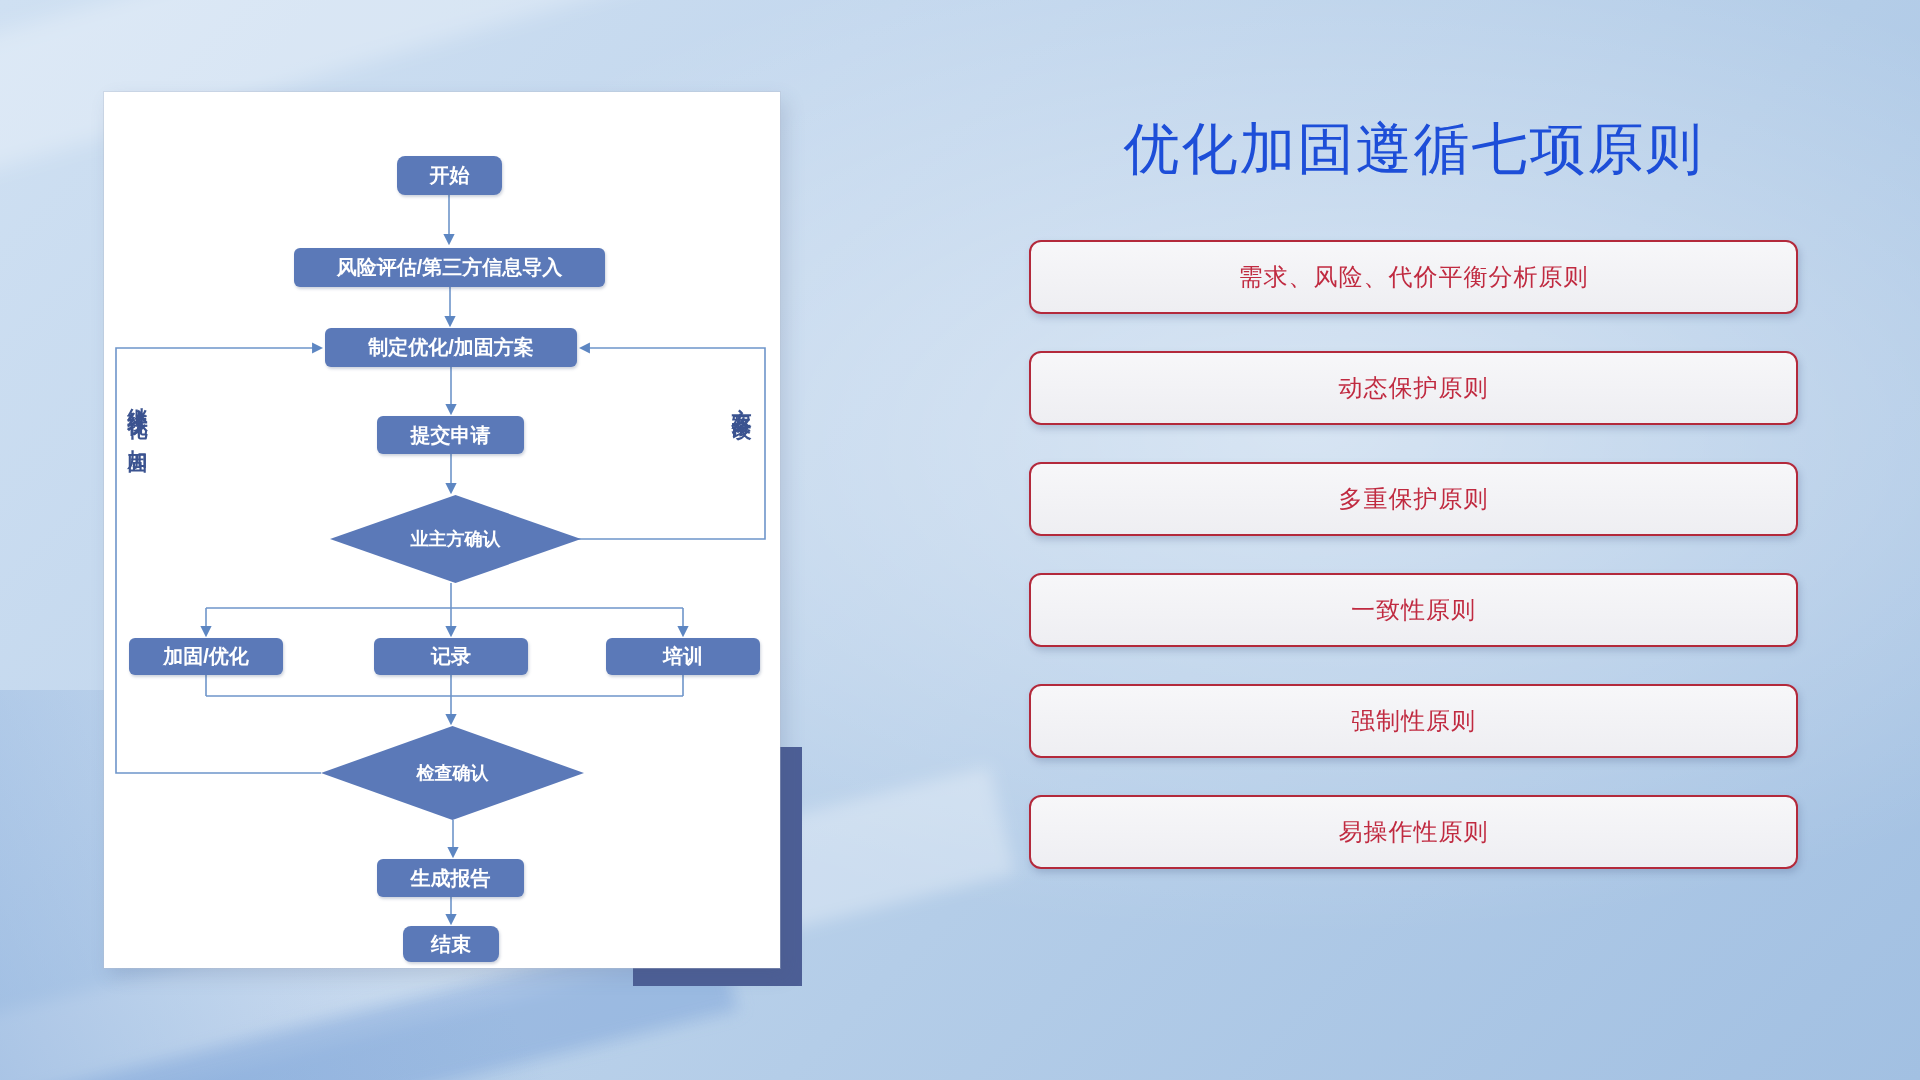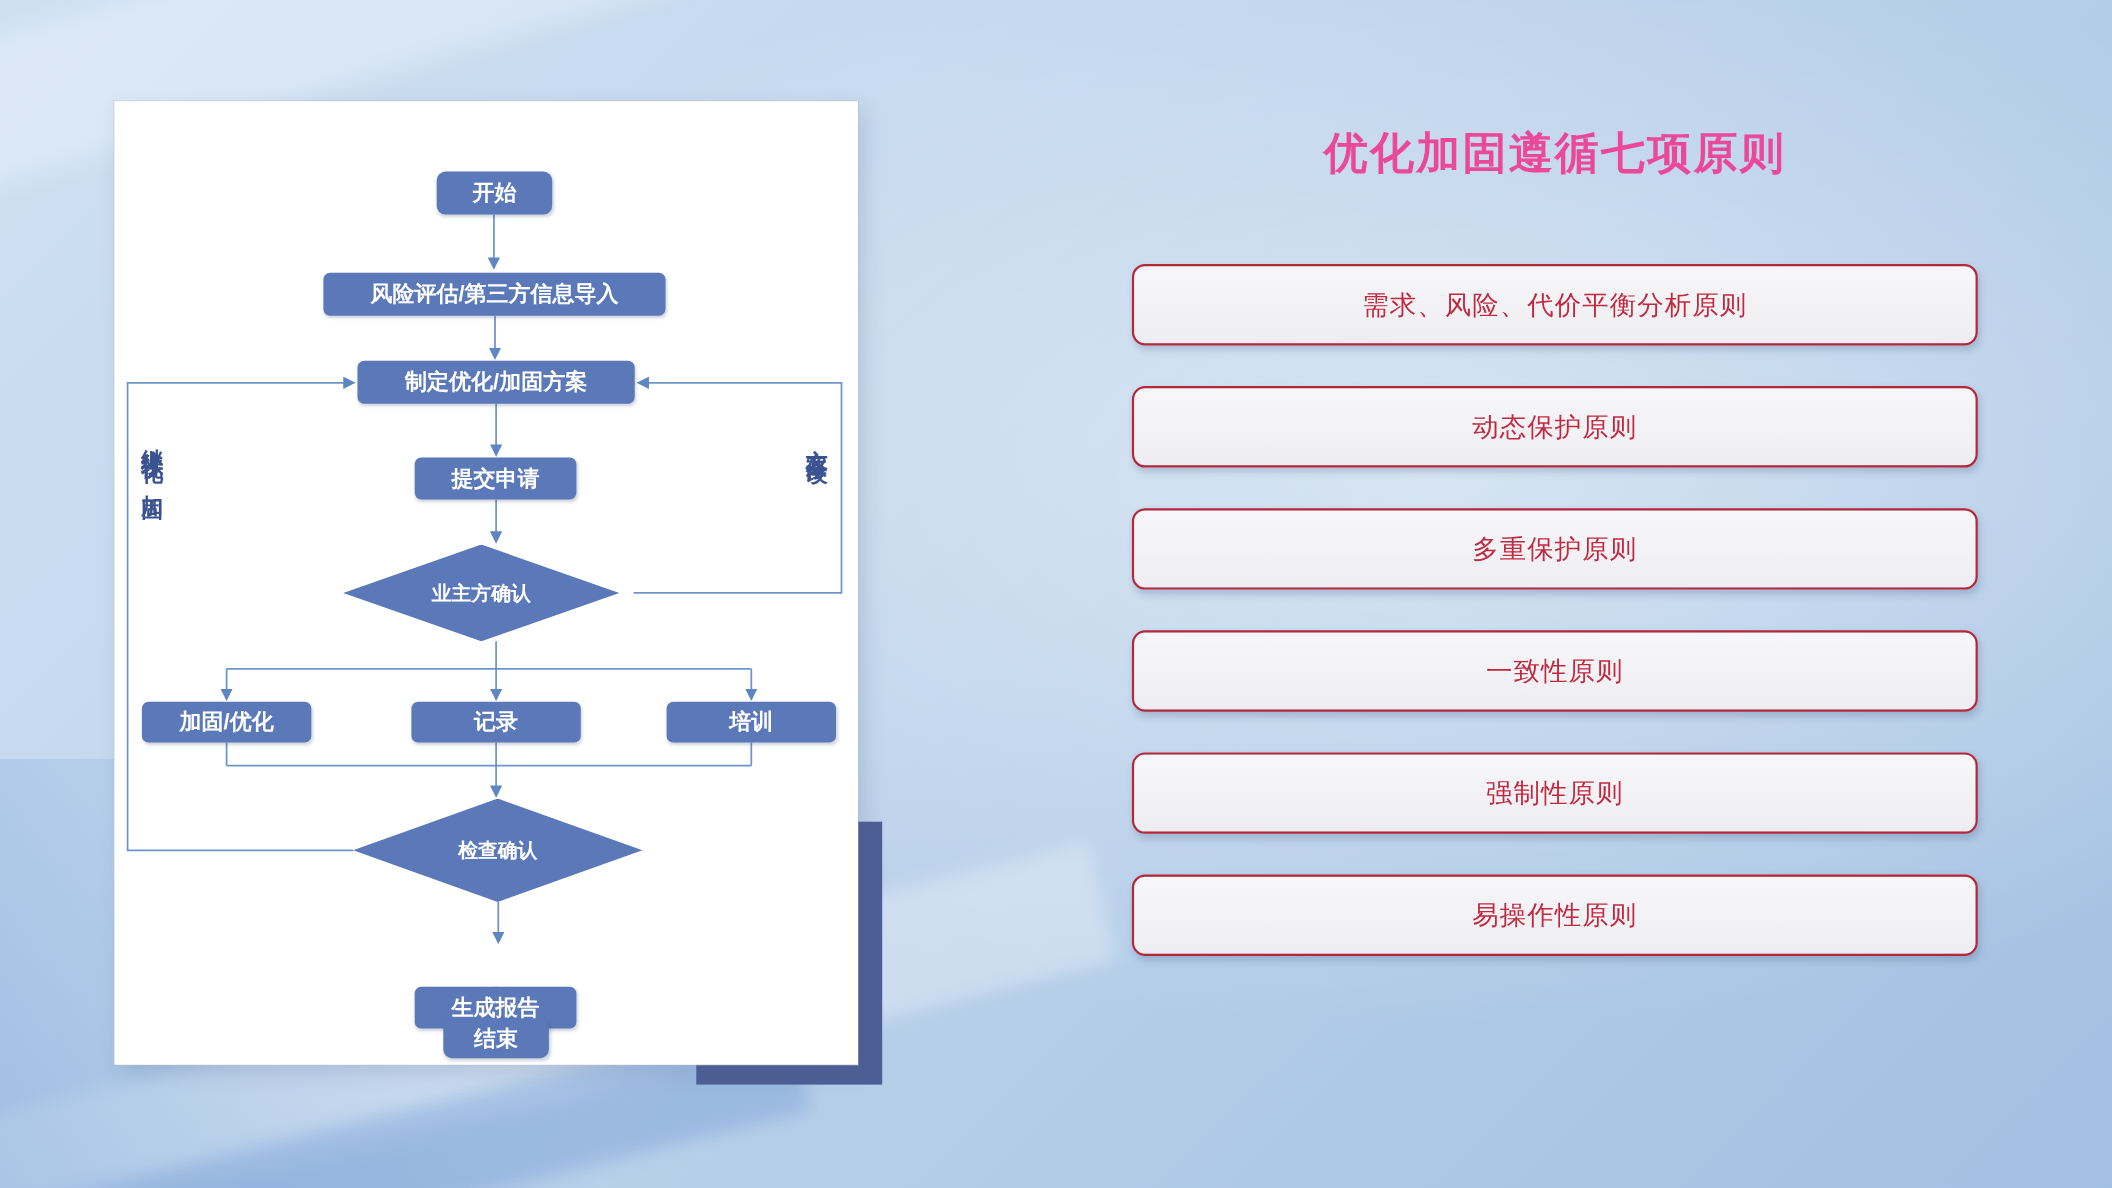--- a/index.html
+++ b/index.html
@@ -48,21 +48,21 @@
   }
   .vlabel{
     position:absolute;writing-mode:vertical-rl;text-orientation:upright;
     color:#3b5390;font-weight:bold;font-size:20px;letter-spacing:4px;line-height:1;
   }
 
   
   .right-col{position:absolute;left:1029px;top:0;width:769px;z-index:2;}
   .slide-title{
     position:absolute;left:0;top:112px;width:769px;text-align:center;
-    color:#ec4899;font-size:40px;font-weight:bold;letter-spacing:2px;
+    color:#1d4ed8;font-size:56px;font-weight:normal;letter-spacing:2px;
   }
   .principles{position:absolute;left:0;top:240px;width:769px;}
   .principle-box{
     width:765px;height:70px;margin-bottom:37px;
     border:2px solid #b3293b;border-radius:12px;
     background:linear-gradient(180deg,#f7f7f9,#eeeef2);
     box-shadow:2px 4px 7px rgba(90,110,150,0.30);
     display:flex;align-items:center;justify-content:center;
     color:#c02a40;font-size:24px;letter-spacing:1px;
   }
@@ -108,31 +108,31 @@
   </svg>
 
   <div class="node pill" style="left:293px;top:64px;width:105px;height:39px;">开始</div>
 
   <div class="node rect" style="left:221px;top:236px;width:252px;height:39px;">制定优化/加固方案</div>
 
   <div class="node rect" style="left:190px;top:156px;width:311px;height:39px;">风险评估/第三方信息导入</div>
 
   <div class="node rect" style="left:273px;top:324px;width:147px;height:38px;">提交申请</div>
 
-  <div class="node diamond" style="left:208px;top:403px;width:251px;height:88px;">业主方确认</div>
+  <div class="node diamond" style="left:226px;top:403px;width:251px;height:88px;">业主方确认</div>
 
   <div class="node rect" style="left:25px;top:546px;width:154px;height:37px;">加固/优化</div>
 
   <div class="node rect" style="left:270px;top:546px;width:154px;height:37px;">记录</div>
 
   <div class="node rect" style="left:502px;top:546px;width:154px;height:37px;">培训</div>
 
   <div class="node diamond" style="left:217px;top:634px;width:263px;height:94px;">检查确认</div>
 
-  <div class="node rect" style="left:273px;top:767px;width:147px;height:38px;margin-top:38px;">生成报告</div>
+  <div class="node rect" style="left:273px;top:767px;width:147px;height:38px;">生成报告</div>
 
   <div class="node pill" style="left:299px;top:834px;width:96px;height:36px;">结束</div>
 
   <div class="vlabel" style="left:24px;top:300px;">继续优化/加固</div>
 
   <div class="vlabel" style="left:628px;top:300px;">方案修改</div>
 
 </div>
 
 <div class="right-col">

